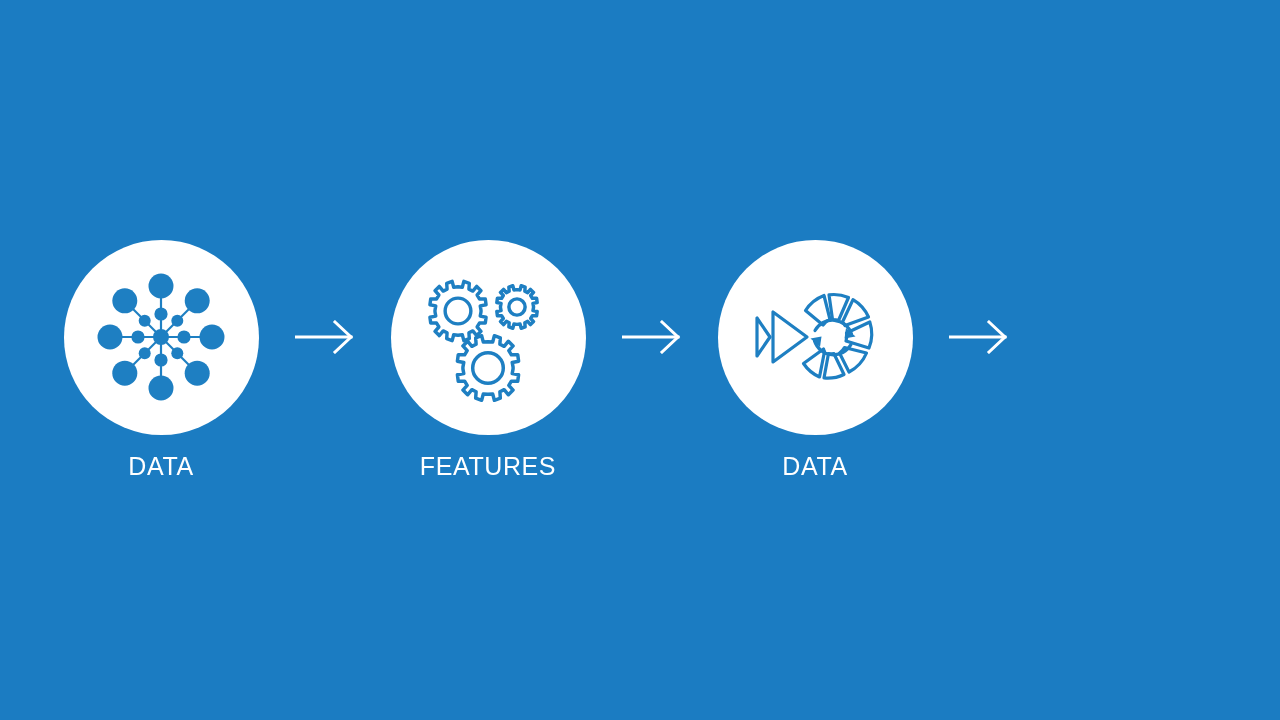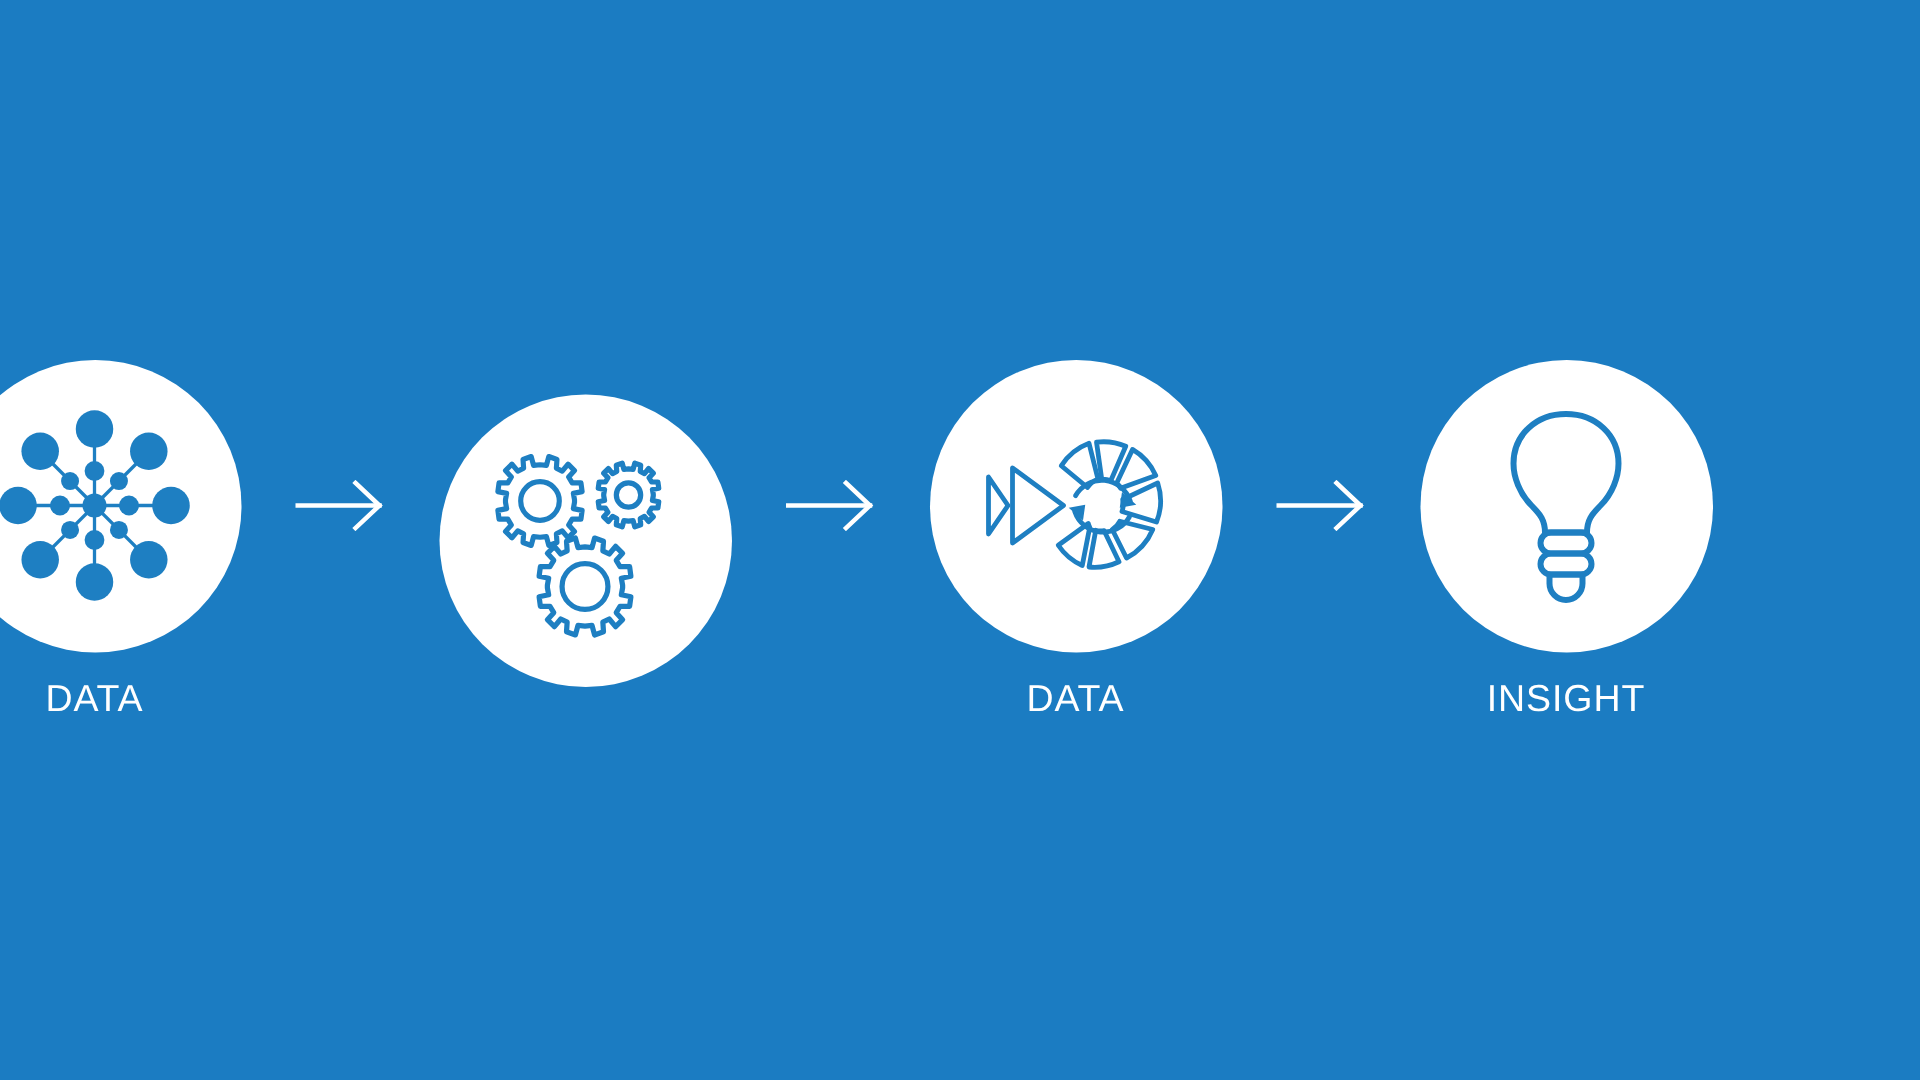--- a/index.html
+++ b/index.html
@@ -177,20 +177,21 @@
                 <circle cx="0" cy="0" r="14.5"></circle>
               </g>
 
               <g transform="translate(70,101) scale(0.85)" fill="none" stroke="#1e7fc2" stroke-width="4.1" stroke-linejoin="round">
                 <use href="#gear12"></use>
                 <circle cx="0" cy="0" r="18"></circle>
               </g>
             </svg>
           </span>
         </div>
+        <div class="stage-label">FEATURES</div>
       </div>
 
       <div class="connector">
         <span>
           <svg width="60" height="34" viewBox="0 0 60 34" aria-hidden="true">
             <g stroke="#ffffff" stroke-width="3" fill="none" stroke-linecap="square" stroke-linejoin="miter">
               <line x1="1" y1="17" x2="56" y2="17"></line>
               <polyline points="40,2 56,17 40,32"></polyline>
             </g>
           </svg>
@@ -239,42 +240,16 @@
         <span>
           <svg width="60" height="34" viewBox="0 0 60 34" aria-hidden="true">
             <g stroke="#ffffff" stroke-width="3" fill="none" stroke-linecap="square" stroke-linejoin="miter">
               <line x1="1" y1="17" x2="56" y2="17"></line>
               <polyline points="40,2 56,17 40,32"></polyline>
             </g>
           </svg>
         </span>
       </div>
 
-      <div class="stage-node">
-        <div class="disc">
-          <span>
-            <svg width="100" height="140" viewBox="0 0 100 140" aria-hidden="true">
-              <g fill="none" stroke="#1e7fc2" stroke-width="4" stroke-linejoin="round" stroke-linecap="round">
-
-                <path d="M36,88
-                         C36,80 33,76 27,70
-                         C19,62 15,51 15,42
-                         C15,23 30,9 50,9
-                         C70,9 85,23 85,42
-                         C85,51 81,62 73,70
-                         C67,76 64,80 64,88
-                         Z"></path>
-
-                <rect x="33" y="88" width="34" height="14" rx="7"></rect>
-
-                <rect x="33" y="102" width="34" height="14" rx="7"></rect>
-
-                <path d="M39,116 L39,122 A11,11 0 0 0 61,122 L61,116 Z"></path>
-              </g>
-            </svg>
-          </span>
-        </div>
-        <div class="stage-label">INSIGHT</div>
-      </div>
 
     </div>
   </div>
 </div>
 
 </body></html>

